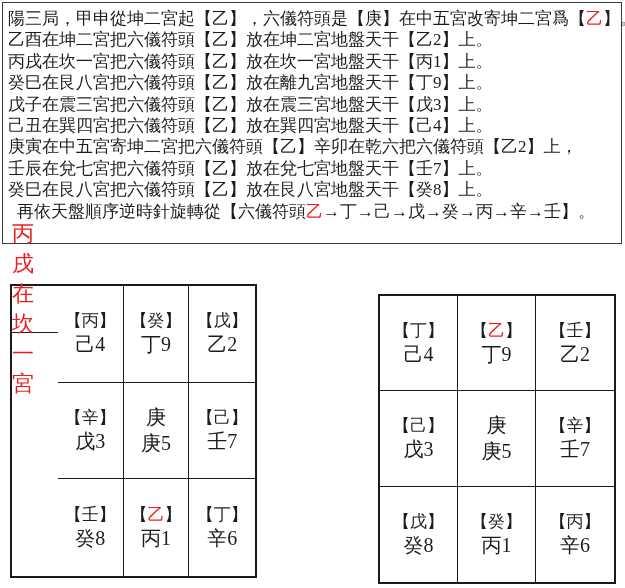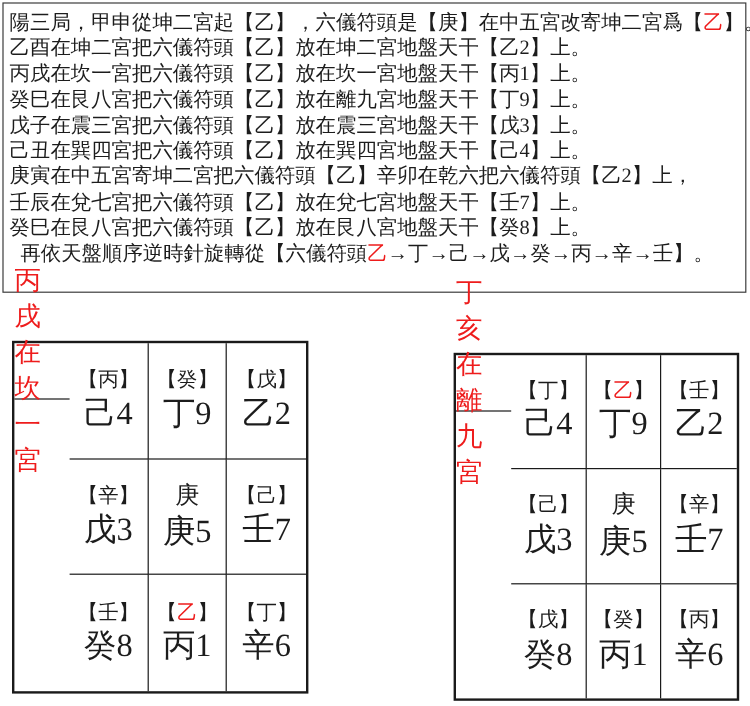--- a/index.html
+++ b/index.html
@@ -43,21 +43,21 @@
     border-right: 1px solid #1a1a1a;
     border-bottom: 1px solid #1a1a1a;
     display: flex; flex-direction: column;
     align-items: center; justify-content: center;
     gap: 1px;
   }
   .cell:nth-child(3n) { border-right: none; }
   .cell:nth-child(n+7) { border-bottom: none; }
   .ctop { font-size: 17px; line-height: 1.25; }
   .ctop.plain { font-size: 20px; }
-  .cbot { font-size: 27px; line-height: 1.25; }
+  .cbot { font-size: 20px; line-height: 1.25; }
   .cbot.bold { font-weight: normal; }
 </style>
 </head>
 <body>
 
 <div class="textblock">
   <div id="lines-container">
       <div class="tline"><span>陽三局，甲申從坤二宮起【乙】，六儀符頭是【庚】在中五宮改寄坤二宮爲【</span><span class="red">乙</span><span>】。</span></div>
       <div class="tline"><span>乙酉在坤二宮把六儀符頭【乙】放在坤二宮地盤天干【乙2】上。</span></div>
       <div class="tline"><span>丙戌在坎一宮把六儀符頭【乙】放在坎一宮地盤天干【丙1】上。</span></div>
@@ -107,21 +107,20 @@
         <div class="cbot">丙1</div>
       </div>
       <div class="cell">
         <div class="ctop"><span>【丁】</span></div>
         <div class="cbot bold">辛6</div>
       </div>
     </div>
 </div>
 
 <div class="ninegrid" id="table-1">
-  <div class="gtitle">丁亥在離九宮</div>
   <div class="cells">
       <div class="cell">
         <div class="ctop"><span>【丁】</span></div>
         <div class="cbot">己4</div>
       </div>
       <div class="cell">
         <div class="ctop"><span>【</span><span class="red">乙</span><span>】</span></div>
         <div class="cbot">丁9</div>
       </div>
       <div class="cell">

